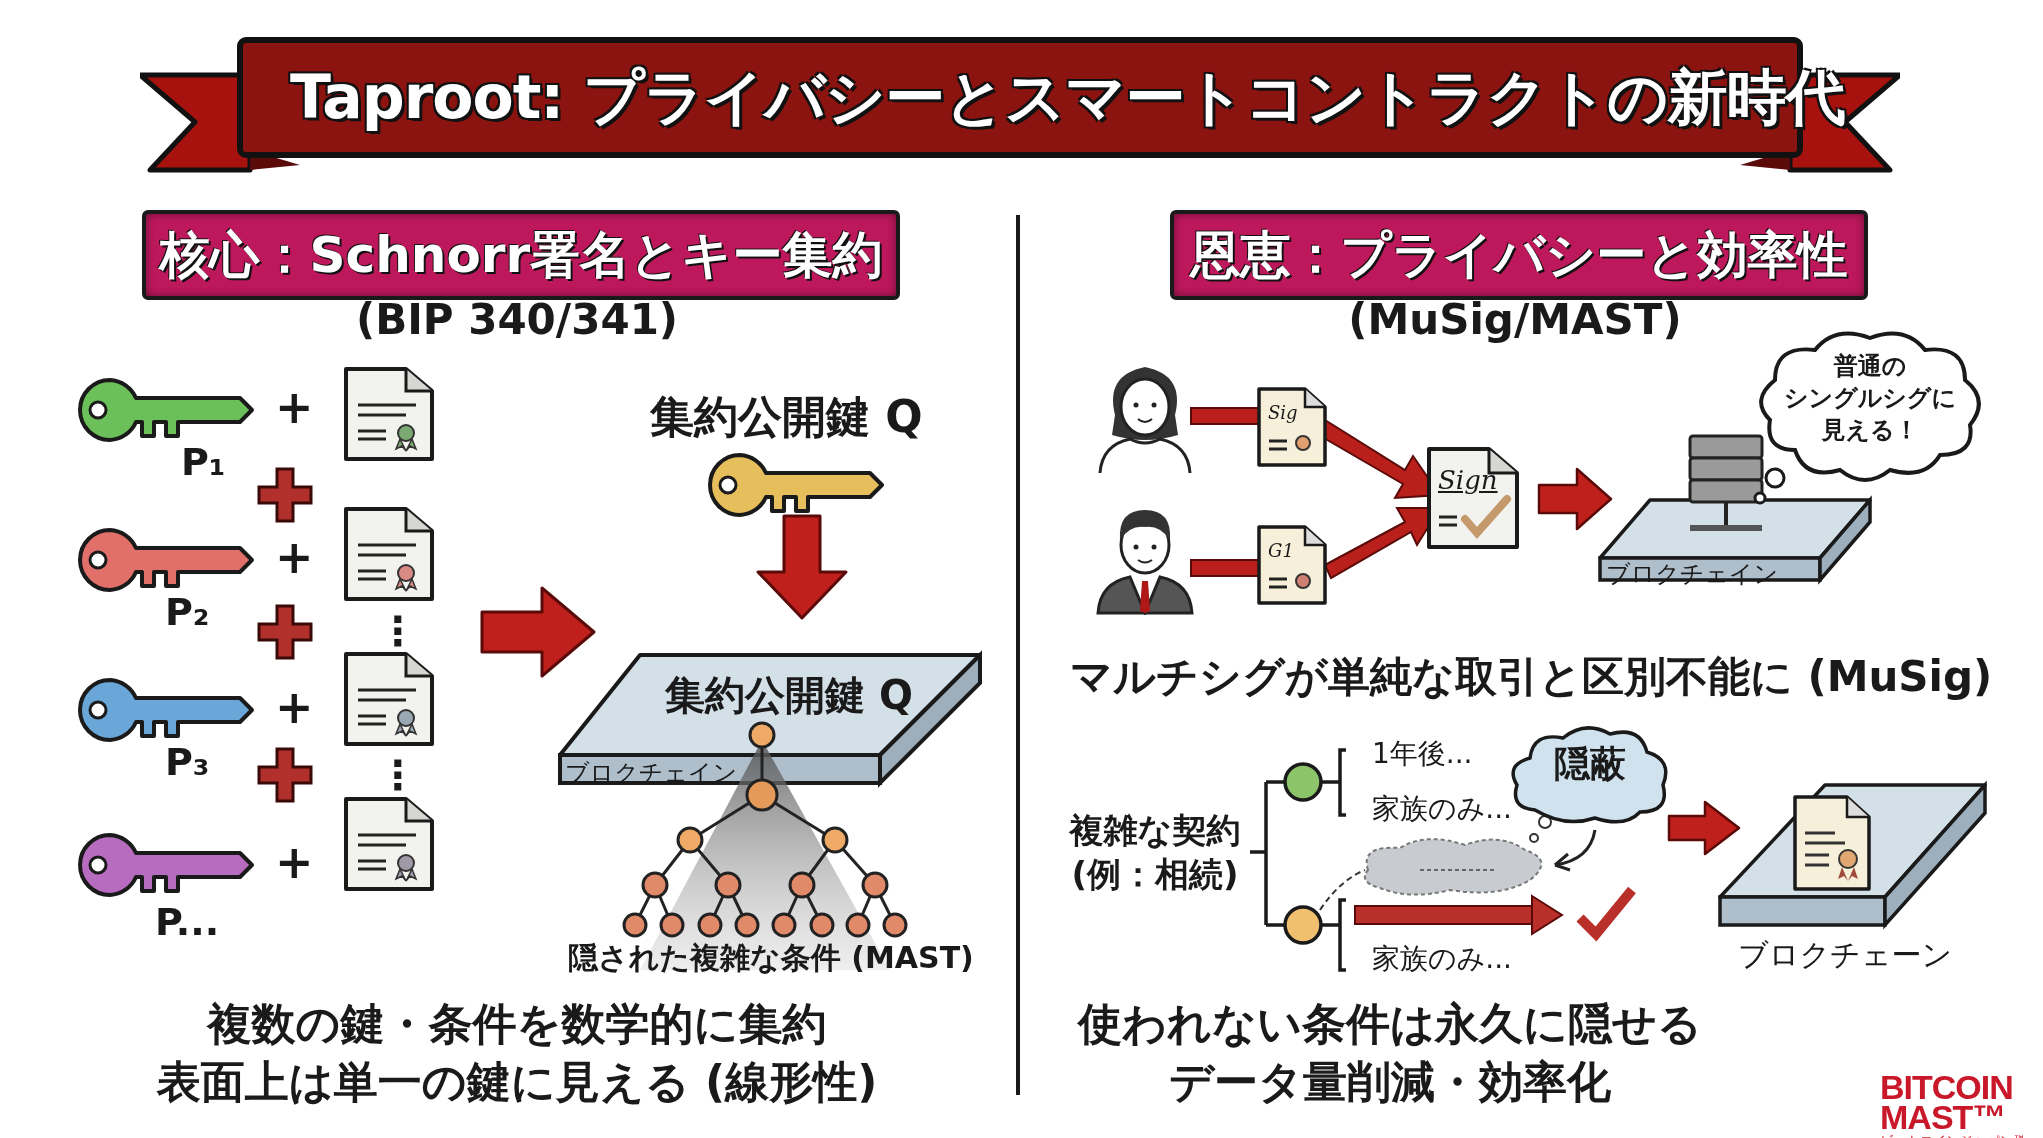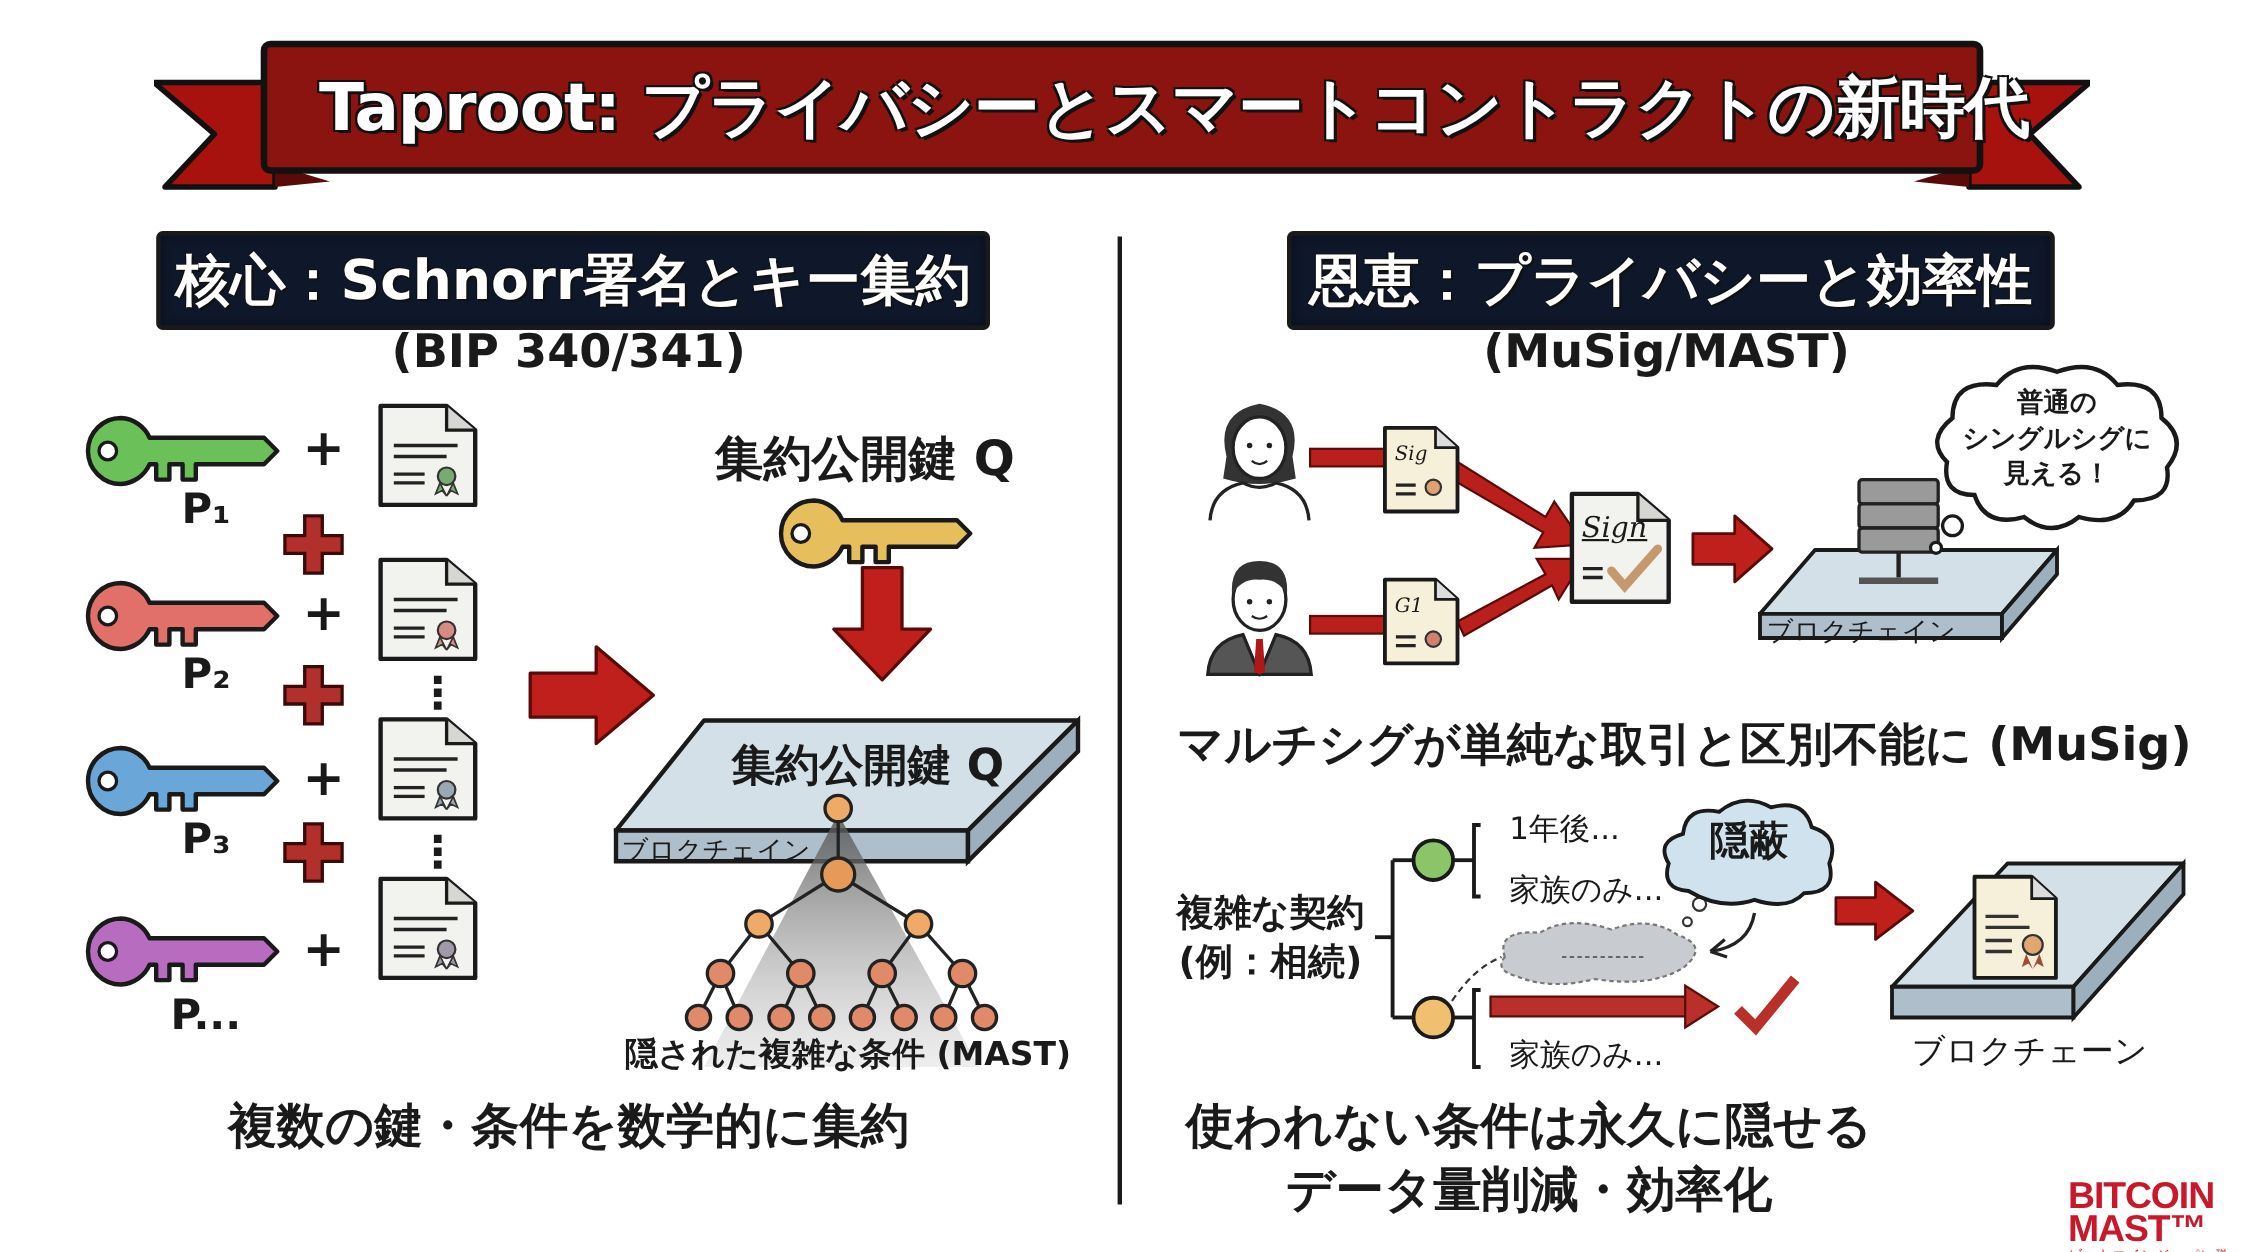--- a/index.html
+++ b/index.html
@@ -1,21 +1,21 @@
 <!DOCTYPE html>
 <html><head>
 <meta charset="utf-8">
 <style>
   html,body{margin:0;padding:0;background:#fff;}
   body{width:2043px;height:1138px;position:relative;overflow:hidden;font-family:"DejaVu Sans","Liberation Sans",sans-serif;color:#1a1a1a;}
   .abs{position:absolute;}
   .center{text-align:center;}
   .bold{font-weight:bold;}
   .title-text{color:#fff;font-weight:bold;font-size:60px;letter-spacing:-1px;text-shadow:3px 3px 0 #111,-2px -2px 0 #111,2px -2px 0 #111,-2px 2px 0 #111;white-space:nowrap;}
-  .section-banner{background:#0f172a;border:4px solid #1a1a1a;border-radius:6px;box-shadow:inset 0 0 10px rgba(0,0,0,.45);color:#fff;font-weight:bold;font-size:50px;display:flex;align-items:center;justify-content:center;white-space:nowrap;text-shadow:2px 2px 0 #111,-1px -1px 0 #111;}
+  .section-banner{background:#be185d;border:4px solid #1a1a1a;border-radius:6px;box-shadow:inset 0 0 10px rgba(0,0,0,.45);color:#fff;font-weight:bold;font-size:50px;display:flex;align-items:center;justify-content:center;white-space:nowrap;text-shadow:2px 2px 0 #111,-1px -1px 0 #111;}
   .sub{font-size:42px;font-weight:bold;white-space:nowrap;}
   .caption{font-size:44px;font-weight:bold;line-height:58px;white-space:nowrap;}
   .label-md{font-size:38px;font-weight:bold;white-space:nowrap;}
   .label-sm{font-size:28px;white-space:nowrap;}
   .divider{position:absolute;left:1016px;top:215px;width:4px;height:880px;background:#1a1a1a;}
   .logo-line1{color:#c8182a;font-weight:bold;font-size:34px;line-height:30px;font-family:"Liberation Sans",sans-serif;letter-spacing:-1px;}
   .logo-line3{color:#c8182a;font-size:13px;}
 </style>
 </head>
 <body>
@@ -40,21 +40,21 @@
 
 <div class="abs" style="left:70px;top:370px;width:380px;height:610px;">
 
   <div class="abs" style="left:0;top:0;width:380px;height:110px;">
     <svg class="abs" width="190" height="80" style="left:0;top:0;">
       <g class="key-shape">
           <path d="M40 10 A30 30 0 1 0 40 70 A30 30 0 0 0 66 52 L72 52 L72 66 L84 66 L84 52 L96 52 L96 66 L108 66 L108 52 L170 52 L182 40 L170 28 L66 28 A30 30 0 0 0 40 10 Z" fill="#6cc05a" stroke="#1a1a1a" stroke-width="4" stroke-linejoin="round"></path>
           <circle cx="28" cy="40" r="8" fill="#fff" stroke="#1a1a1a" stroke-width="3"></circle>
         </g>
     </svg>
-    <div class="abs label-md" style="left:95px;top:70px;">P₁</div>
+    <div class="abs label-md" style="left:111px;top:70px;">P₁</div>
     <div class="abs label-md" style="left:205px;top:10px;font-size:46px;">+</div>
   </div>
   <div class="abs" style="left:0;top:150px;width:380px;height:110px;">
     <svg class="abs" width="190" height="80" style="left:0;top:0;">
       <g class="key-shape">
           <path d="M40 10 A30 30 0 1 0 40 70 A30 30 0 0 0 66 52 L72 52 L72 66 L84 66 L84 52 L96 52 L96 66 L108 66 L108 52 L170 52 L182 40 L170 28 L66 28 A30 30 0 0 0 40 10 Z" fill="#e2706a" stroke="#1a1a1a" stroke-width="4" stroke-linejoin="round"></path>
           <circle cx="28" cy="40" r="8" fill="#fff" stroke="#1a1a1a" stroke-width="3"></circle>
         </g>
     </svg>
     <div class="abs label-md" style="left:95px;top:70px;">P₂</div>
@@ -196,20 +196,21 @@
       <circle cx="308" cy="285" r="11" fill="#e08a6a"></circle>
       <circle cx="345" cy="285" r="11" fill="#e08a6a"></circle>
   </g>
 </svg>
 <div class="abs label-md" style="left:665px;top:668px;font-size:40px;">集約公開鍵 Q</div>
 <div class="abs label-sm" style="left:565px;top:757px;font-size:24px;">ブロクチェイン</div>
 <div class="abs label-sm bold" style="left:568px;top:938px;font-size:30px;">隠された複雑な条件 (MAST)</div>
 
 <div class="abs caption center" style="left:142px;top:995px;width:750px;">
   <div>複数の鍵・条件を数学的に集約</div>
+  <div>表面上は単一の鍵に見える (線形性)</div>
 </div>
 
 <div class="abs section-banner" style="left:1170px;top:210px;width:690px;height:82px;">恩恵：プライバシーと効率性</div>
 <div class="abs sub center" style="left:1170px;top:295px;width:690px;">(MuSig/MAST)</div>
 
 <svg class="abs" width="110" height="120" style="left:1090px;top:355px;">
   <path d="M25 60 Q15 20 55 12 Q95 20 85 60 L88 80 Q55 90 22 80z" fill="#333"></path>
   <ellipse cx="55" cy="52" rx="24" ry="28" fill="#fff" stroke="#222" stroke-width="3"></ellipse>
   <circle cx="46" cy="50" r="2.5" fill="#222"></circle>
     <circle cx="64" cy="50" r="2.5" fill="#222"></circle>

